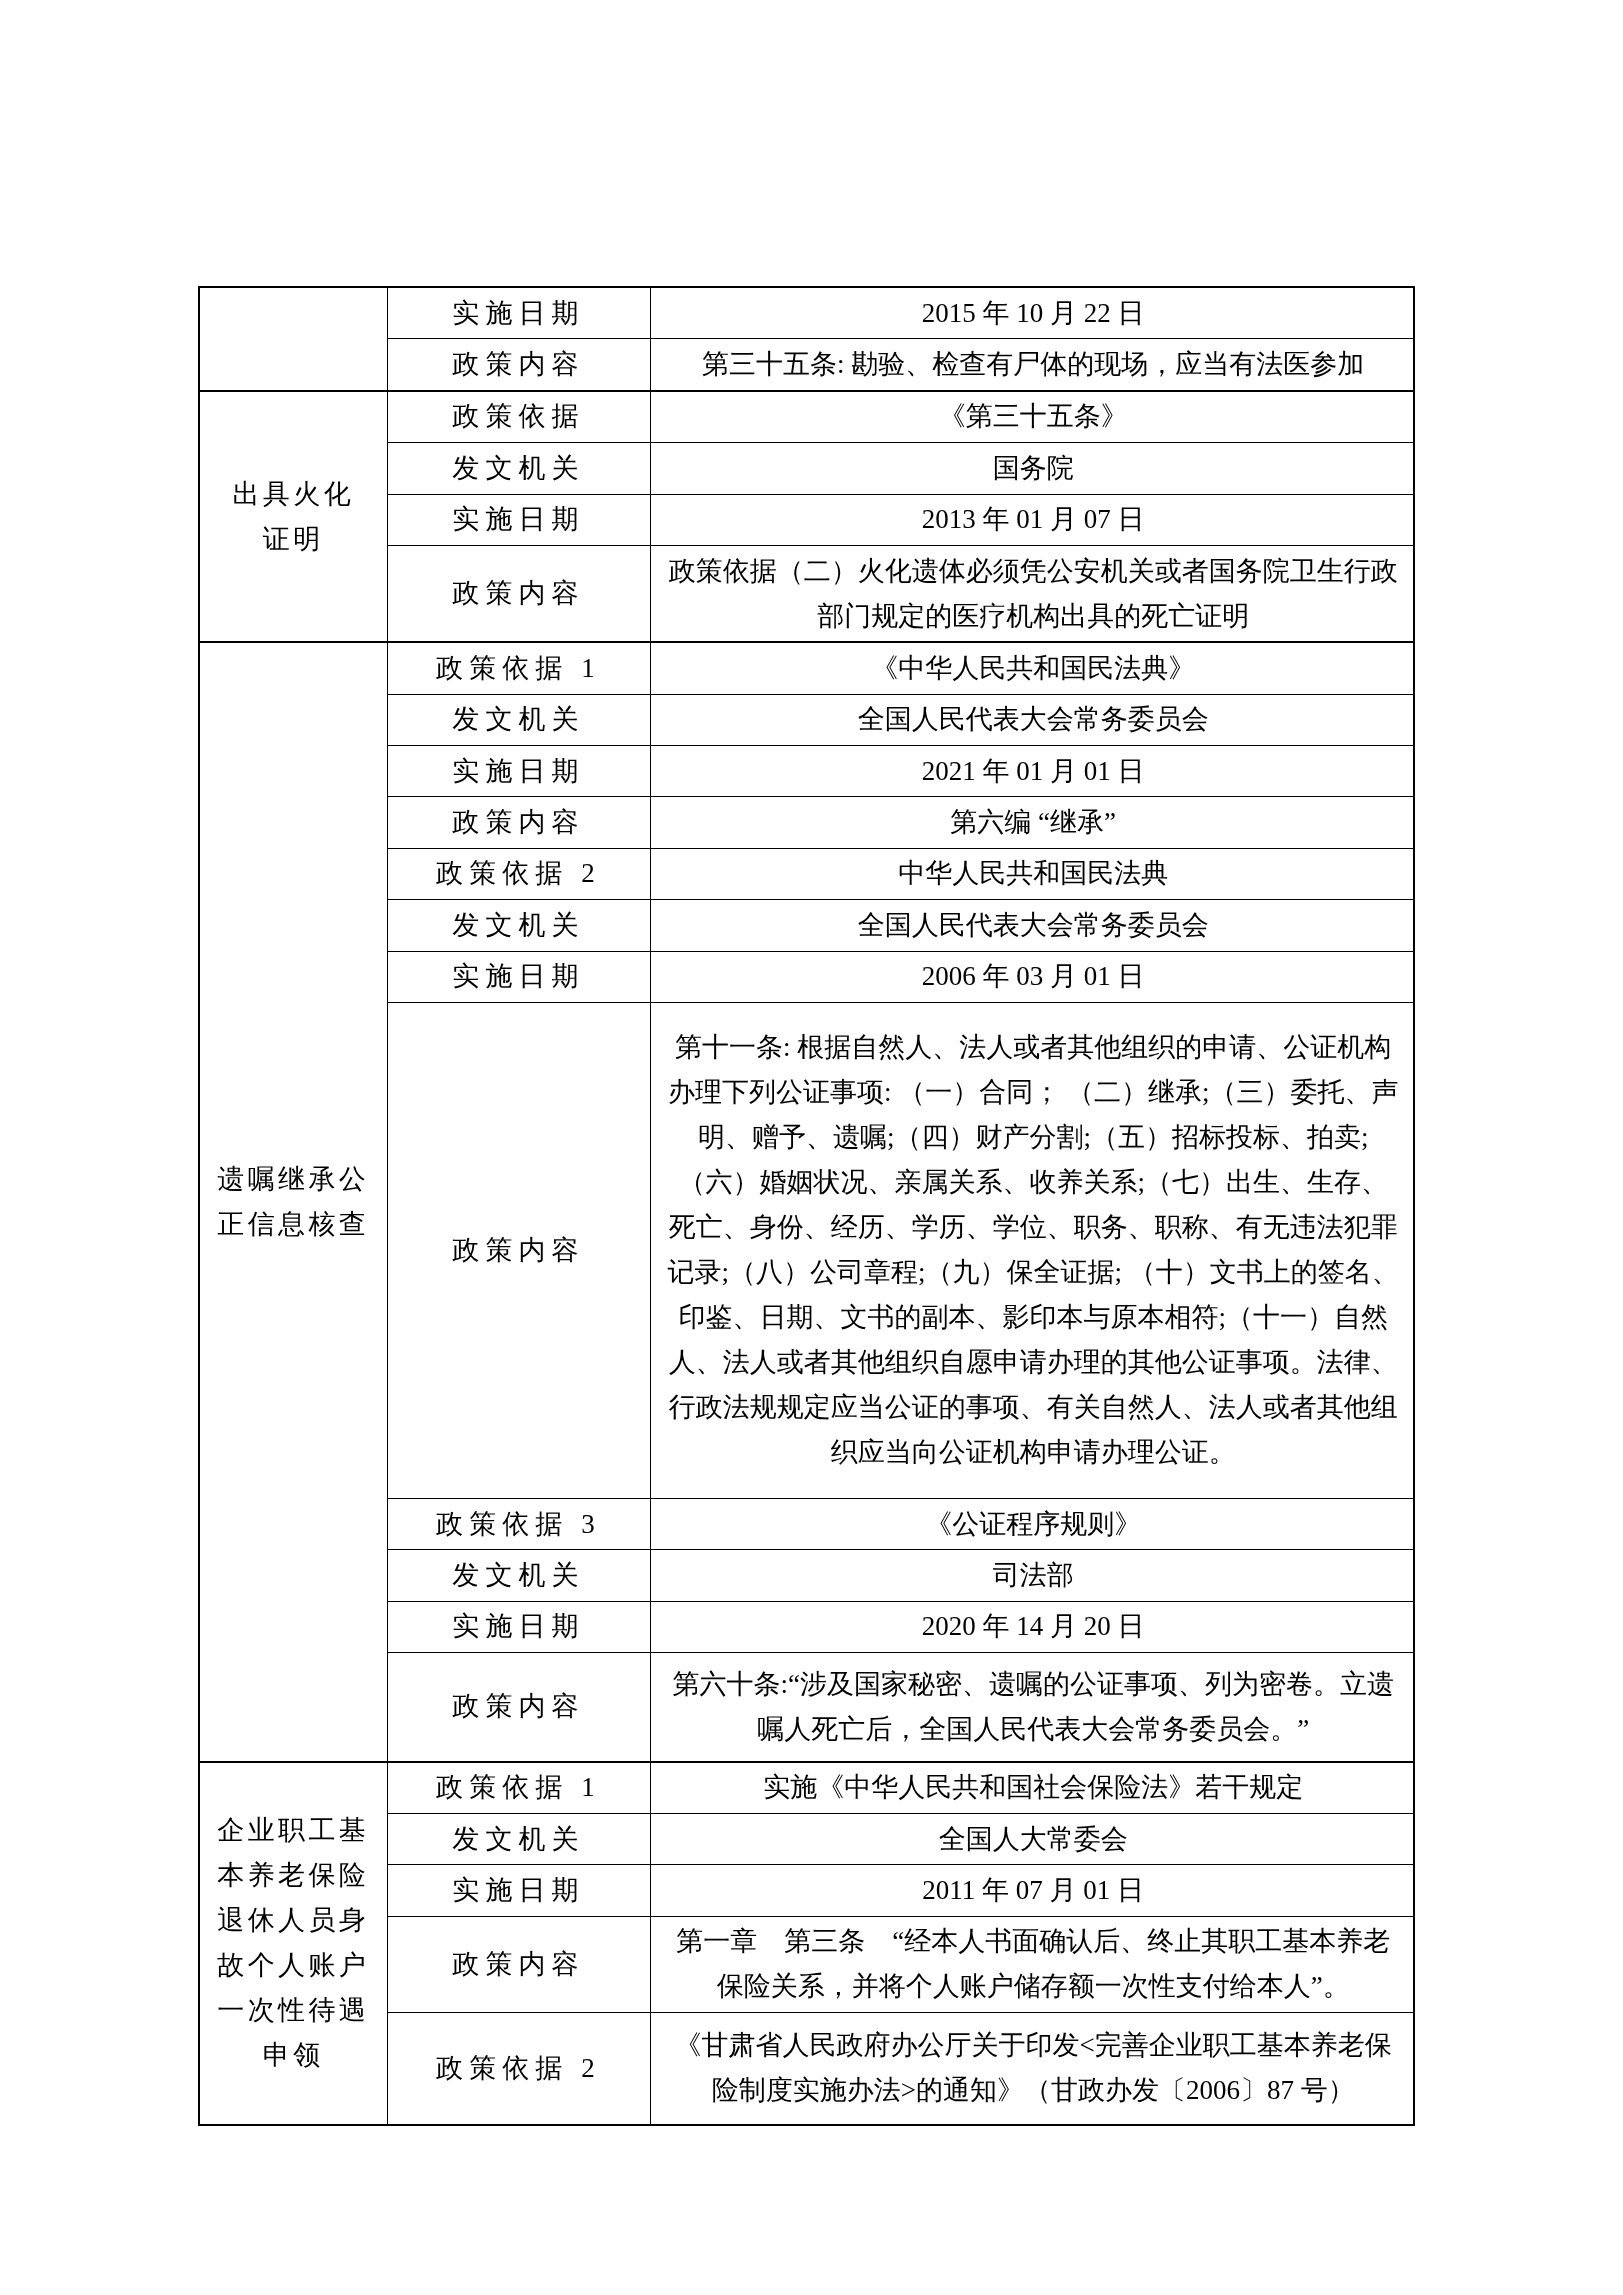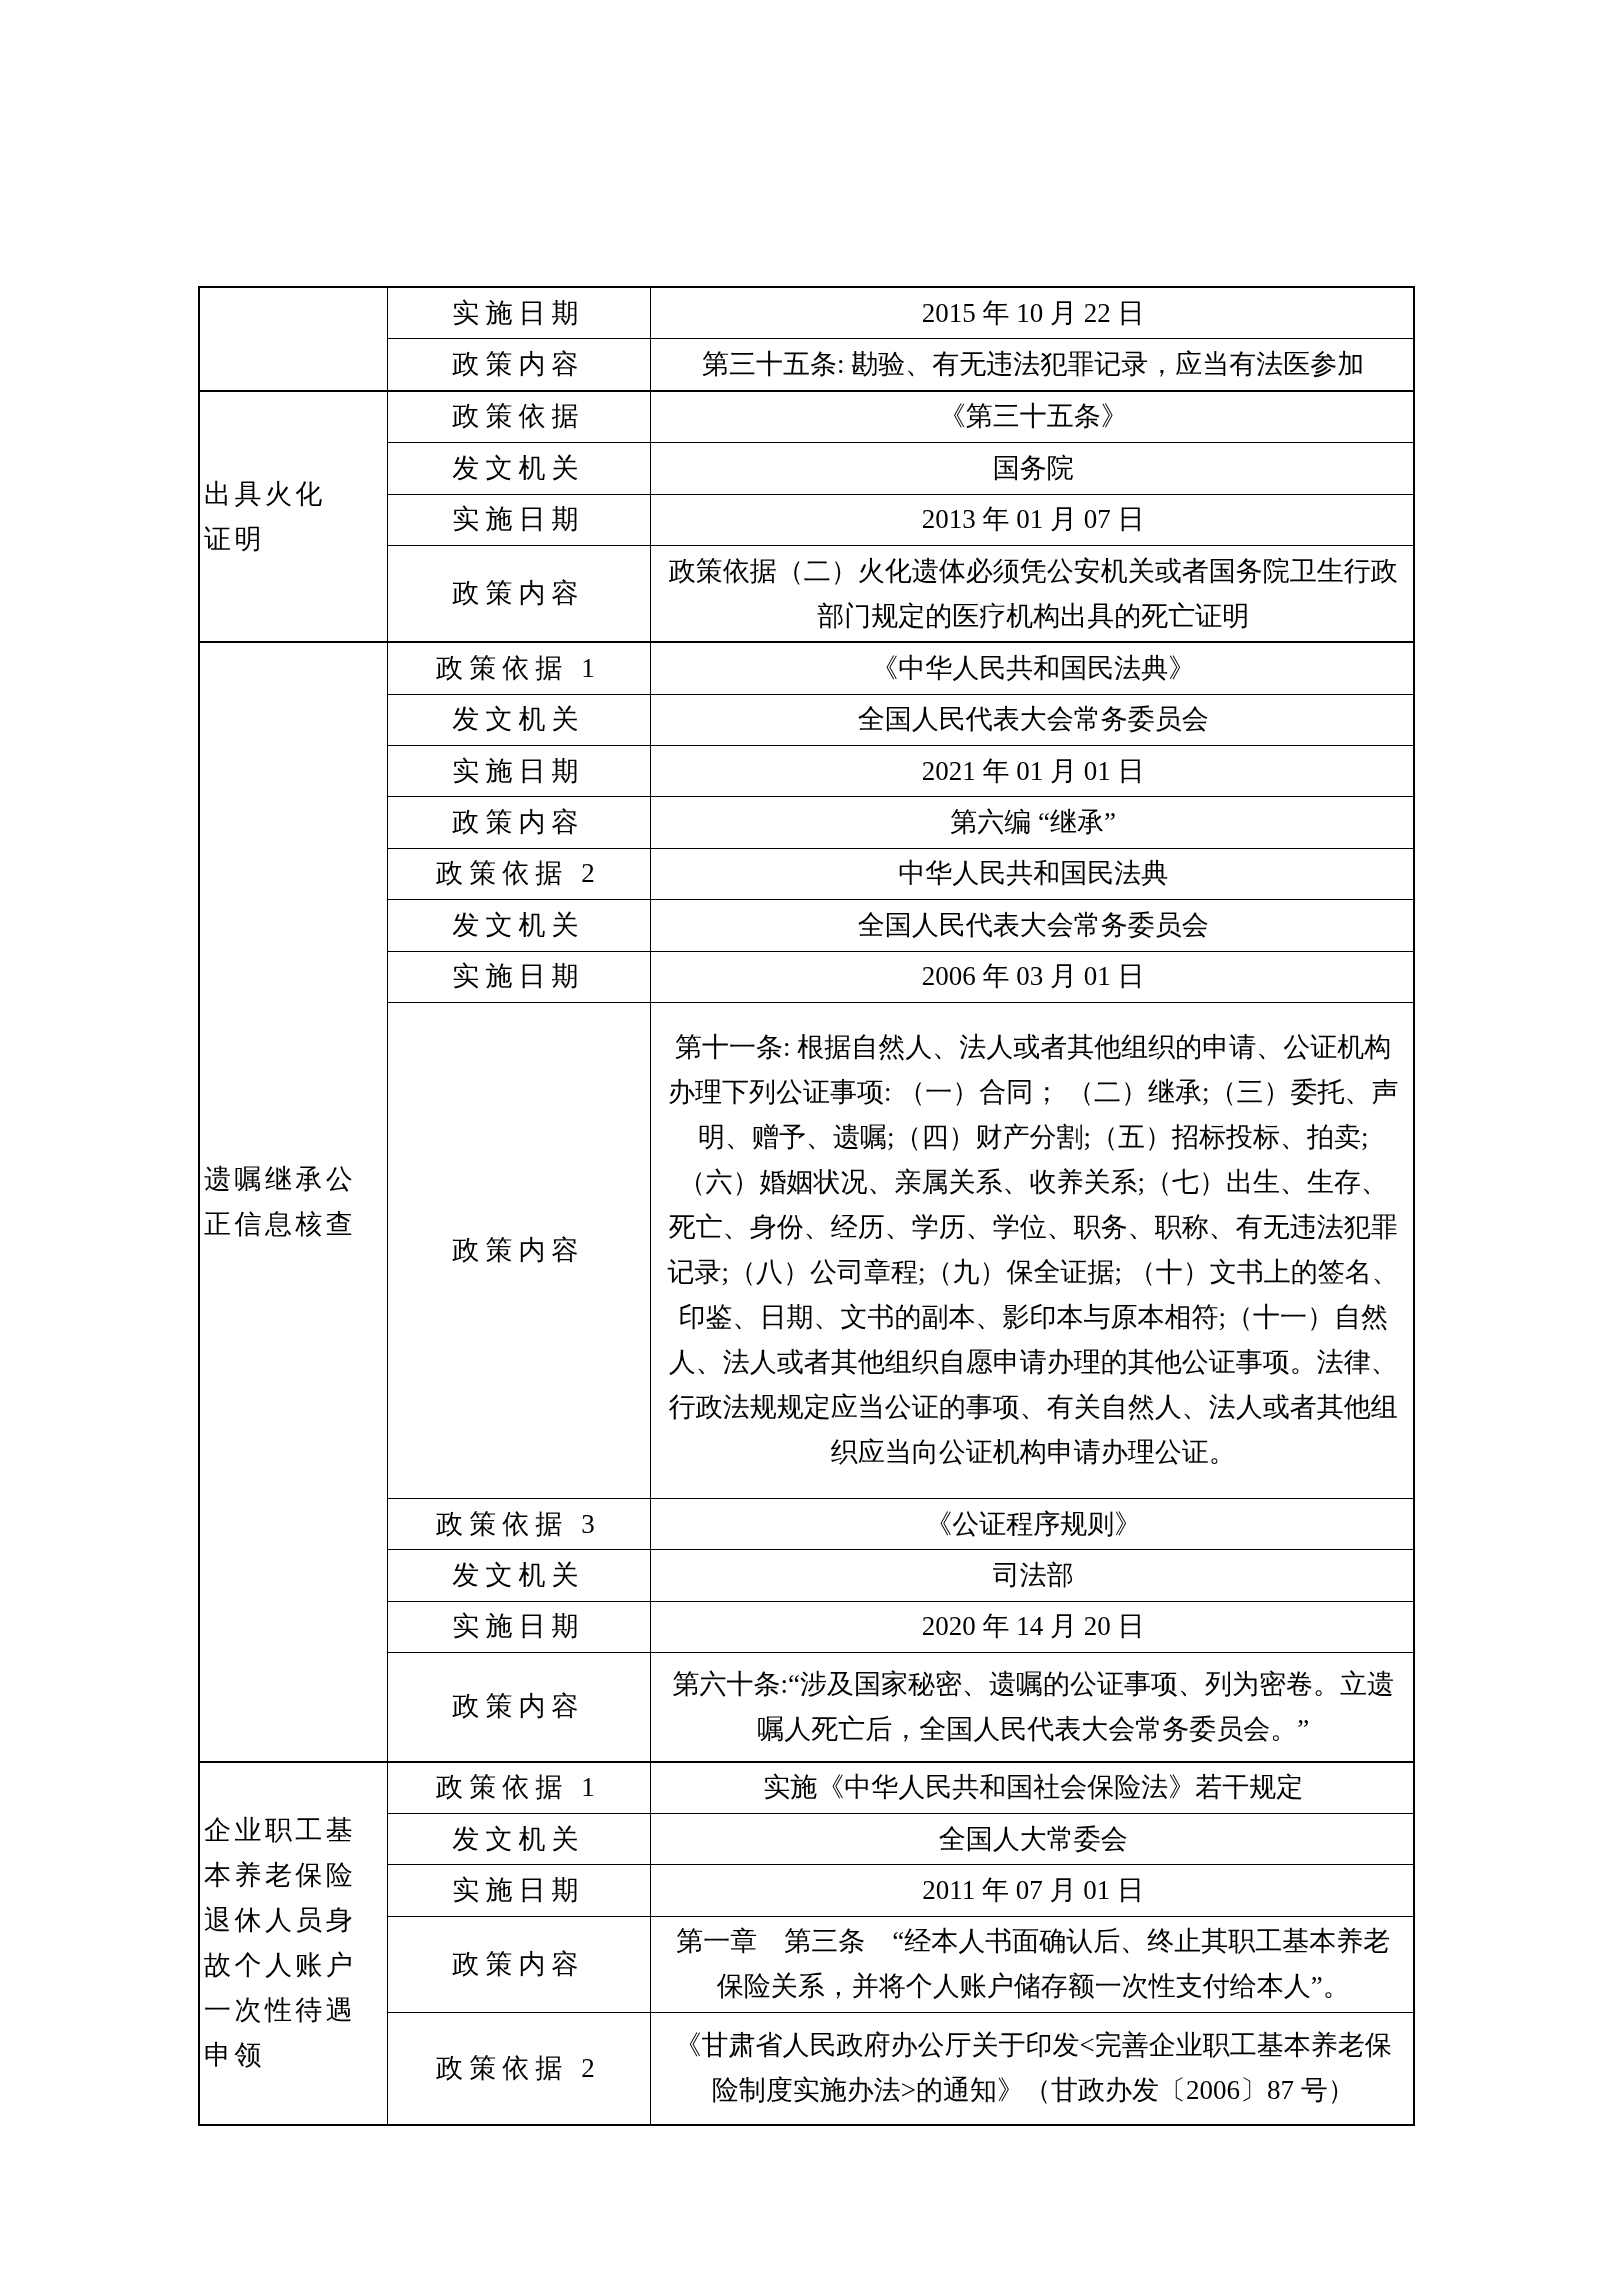--- a/index.html
+++ b/index.html
@@ -28,21 +28,21 @@
     border: 1.4px solid #000000;
     vertical-align: middle;
     font-size: 27px;
     line-height: 45px;
     overflow: hidden;
   }
   tr.sec-start td {
     border-top: 2.7px solid #000000;
   }
   td.cat {
-    text-align: left;
+    text-align: center;
     white-space: pre-line;
     letter-spacing: 3.4px;
     padding: 0 4.1px;
   }
   td.lbl {
     text-align: center;
     letter-spacing: 6.1px;
     padding: 0 2.7px;
   }
   td.val {
@@ -62,21 +62,21 @@
     </colgroup>
     <tbody>
 
       <tr style="height:47px">
         <td class="cat" rowspan="2"></td>
         <td class="lbl">实施日期</td>
         <td class="val">2015 年 10 月 22 日</td>
       </tr>
       <tr style="height:46px">
         <td class="lbl">政策内容</td>
-        <td class="val">第三十五条: 勘验、有无违法犯罪记录，应当有法医参加</td>
+        <td class="val">第三十五条: 勘验、检查有尸体的现场，应当有法医参加</td>
       </tr>
 
       <tr class="sec-start" style="height:46px">
         <td class="cat" rowspan="4">出具火化
 证明</td>
         <td class="lbl">政策依据</td>
         <td class="val">《第三十五条》</td>
       </tr>
       <tr style="height:46px">
         <td class="lbl">发文机关</td>

